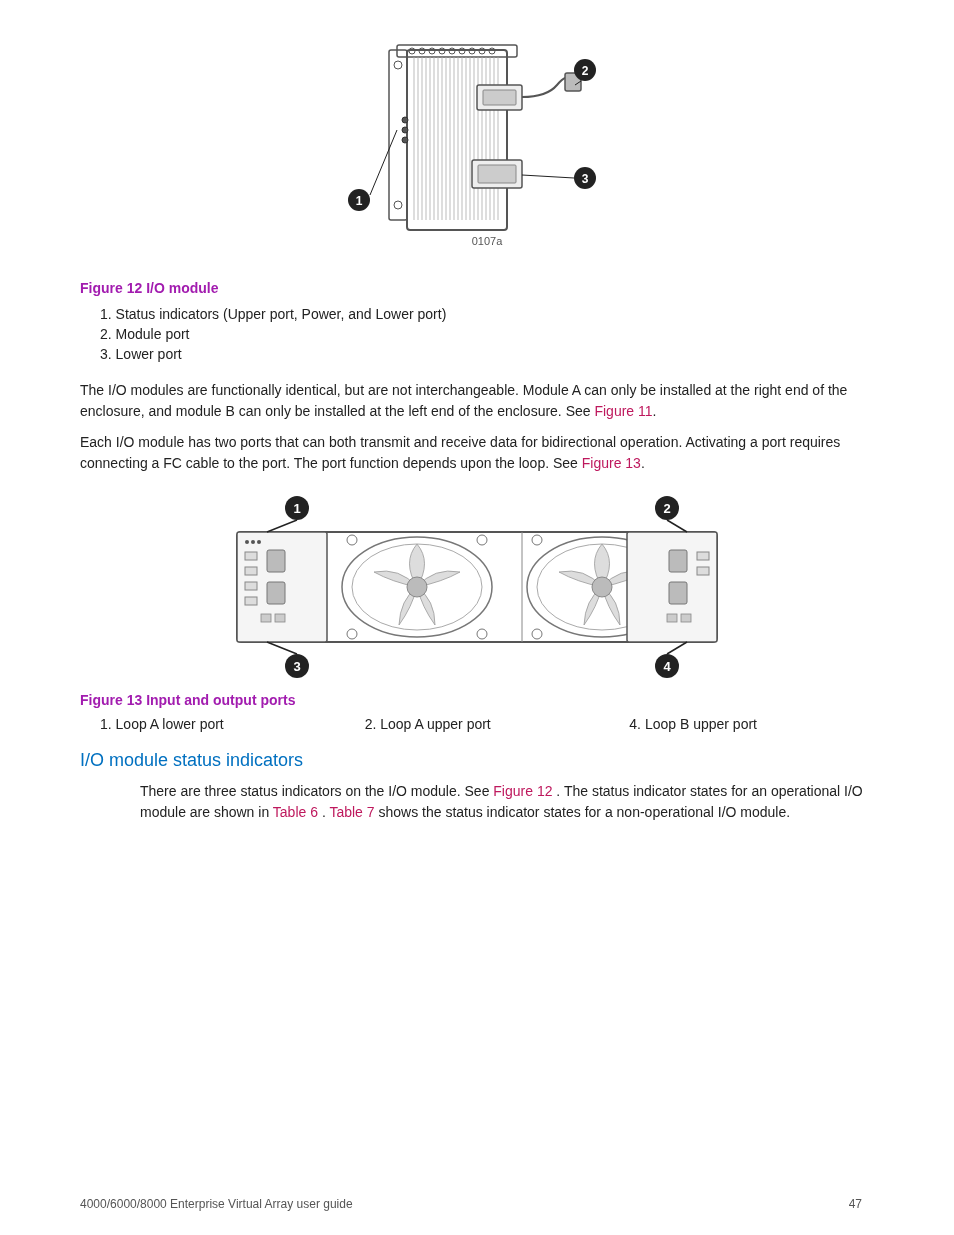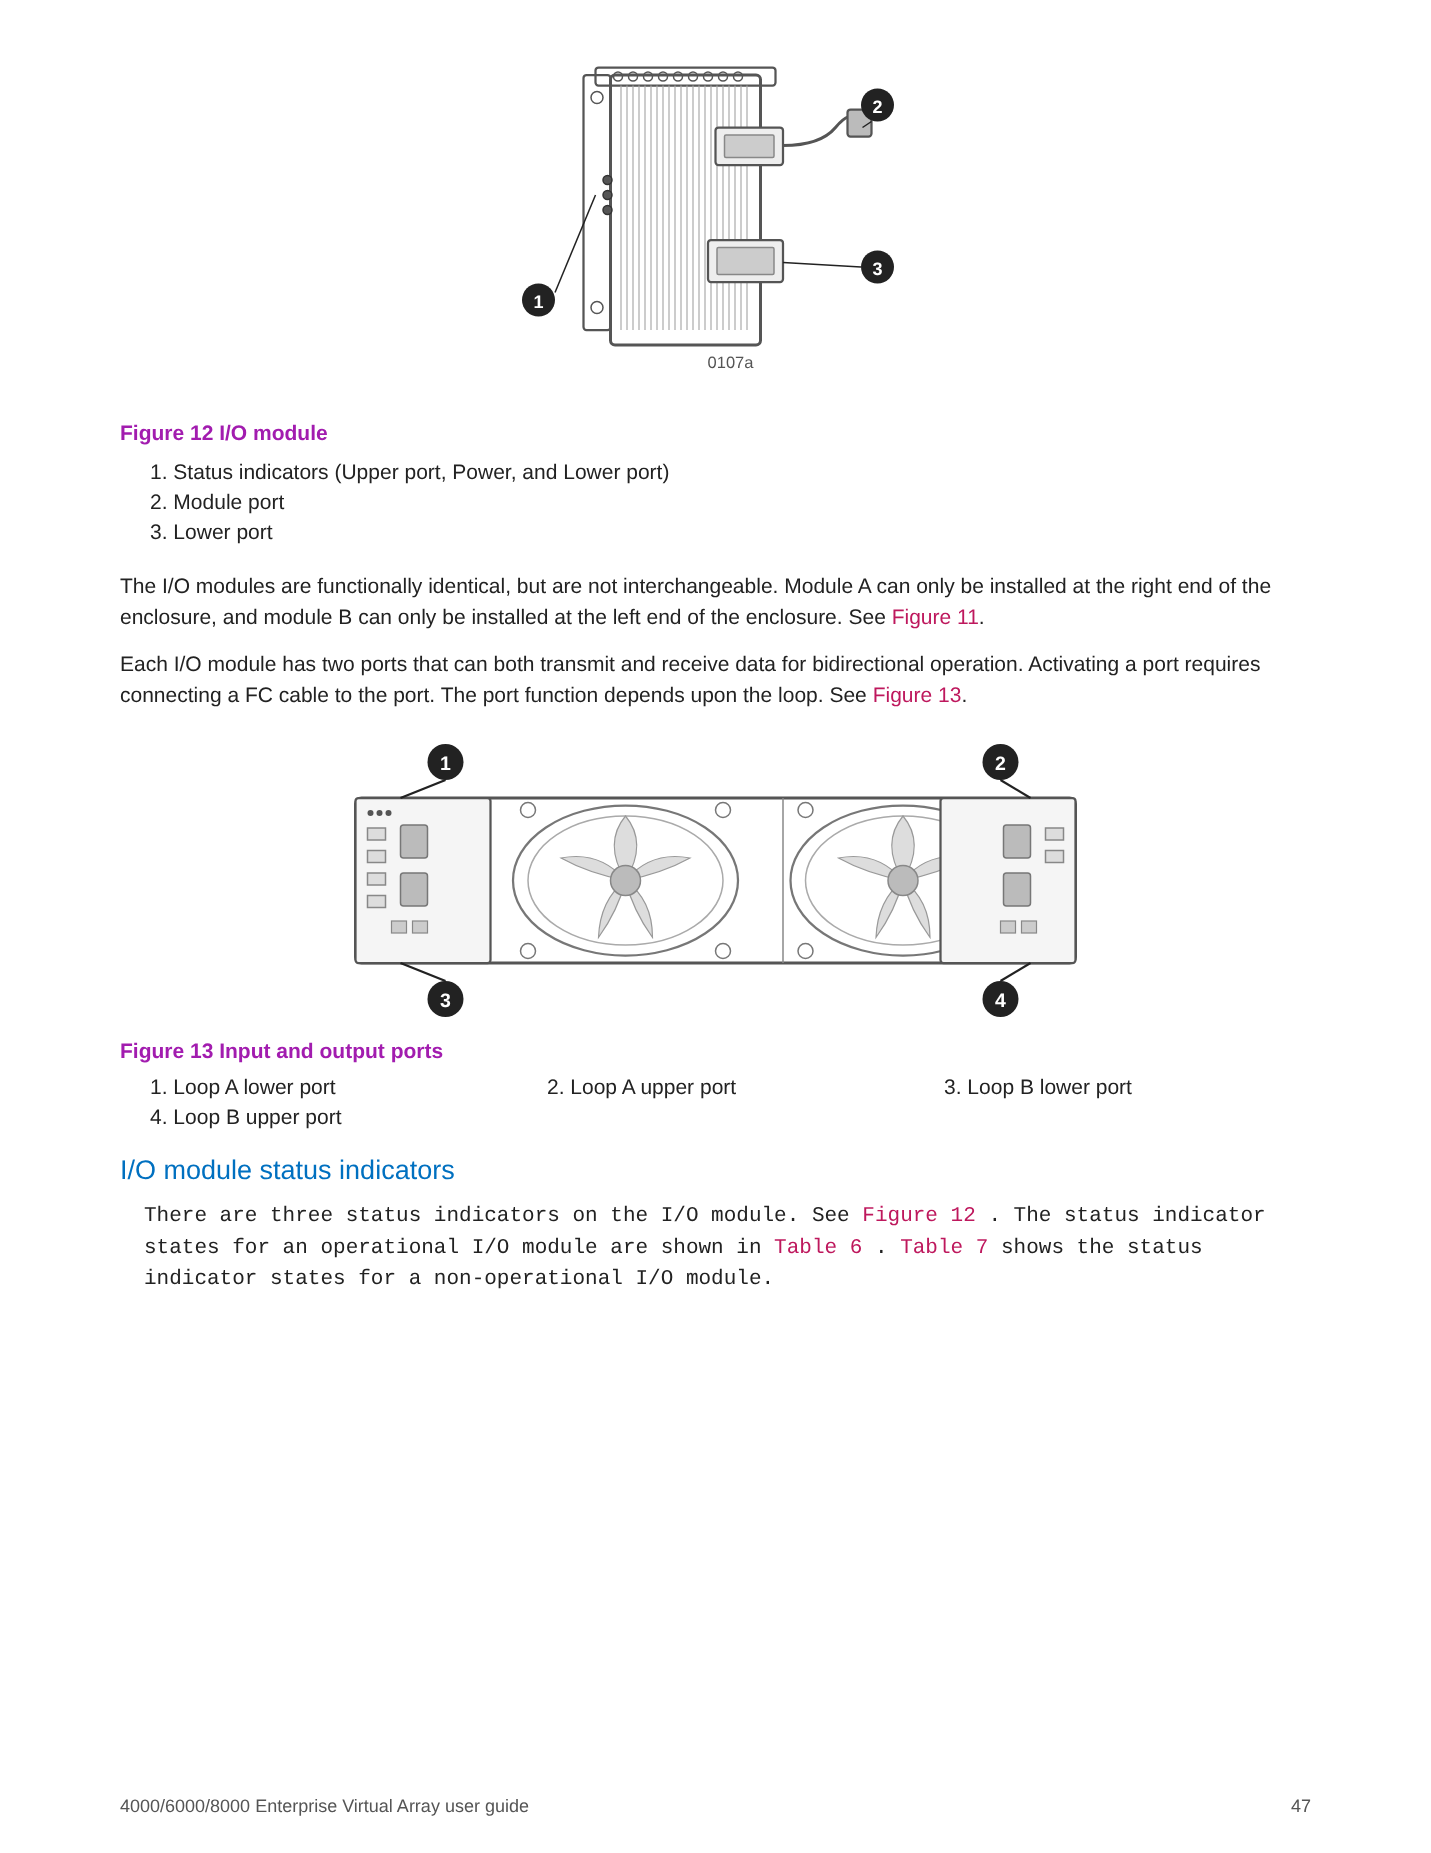--- a/index.html
+++ b/index.html
@@ -57,28 +57,27 @@
       margin-left: 20px;
       margin-bottom: 14px;
     }
     .section-heading {
       color: #0070c0;
       font-size: 18px;
       font-weight: normal;
       margin: 18px 0 10px 0;
     }
     .indented {
-      margin-left: 16px;
-      font-family: Liberation Mono, monospace;
+      margin-left: 60px;
     }
     .footer {
       position: absolute;
       bottom: 24px;
       left: 0;
-      right: 0;
+      right: 12px;
       display: flex;
       justify-content: space-between;
       padding: 0 80px;
       font-size: 12px;
       color: #555;
     }
   </style>
 </head>
 <body>
 
@@ -260,21 +259,20 @@
     </svg>
   </div>
 
   <div style="margin-bottom:8px;">
     <span class="figure-caption">Figure 13 Input and output ports</span>
   </div>
 
   <div class="two-col-list">
     <div>1.  Loop A lower port</div>
     <div>2.  Loop A upper port</div>
-    <div>3.  Loop B lower port</div>
     <div>4.  Loop B upper port</div>
   </div>
 
   <div class="section-heading">I/O module status indicators</div>
 
   <div class="body-text indented">
     <span>There are three status indicators on the I/O module.  See</span>
     <span class="link">Figure 12</span>
     <span>.  The status indicator states for an operational I/O module are shown in</span>
     <span class="link">Table 6</span>

